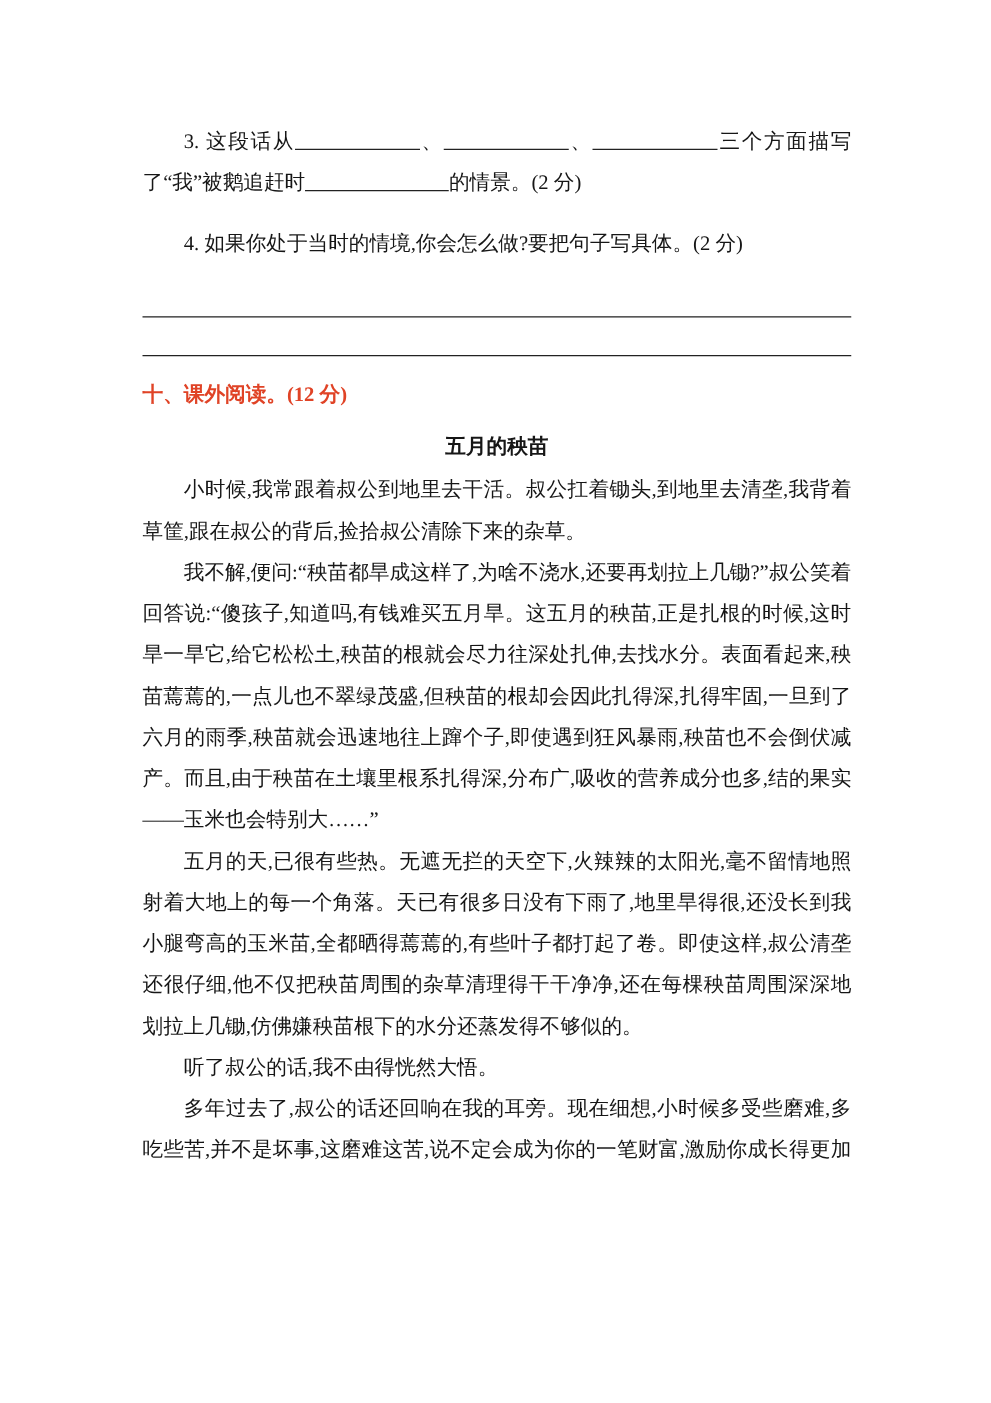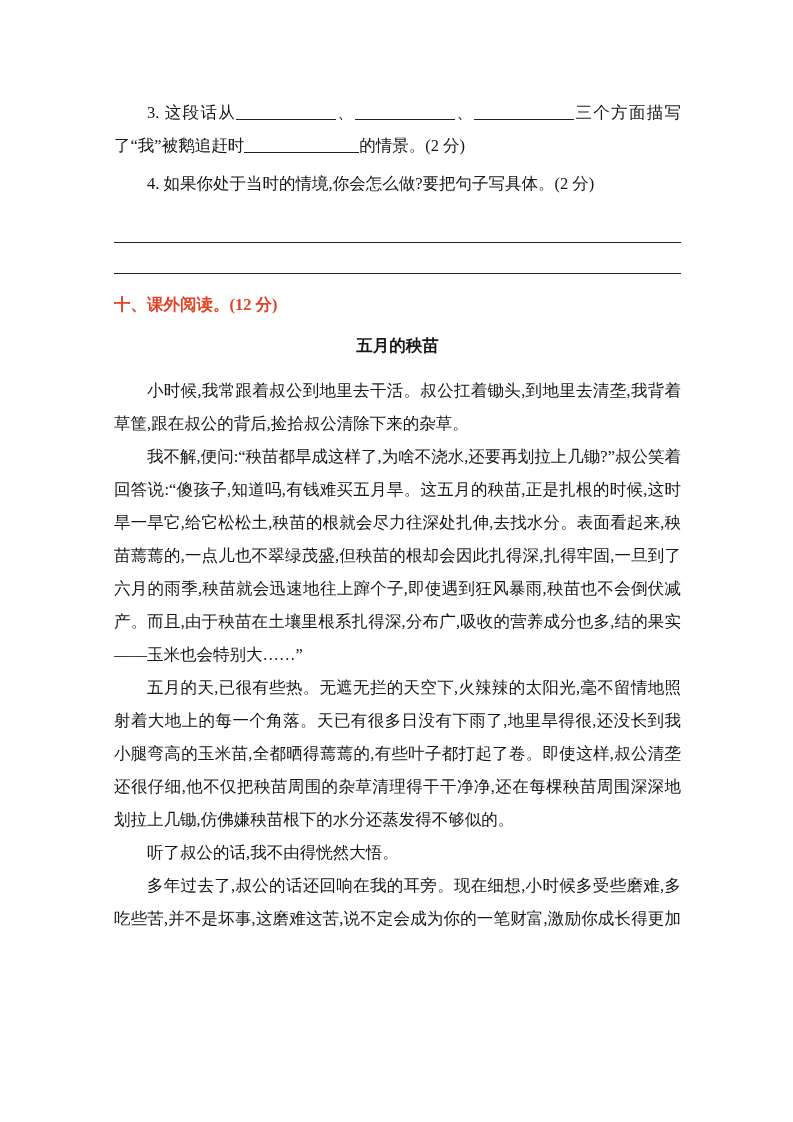--- a/index.html
+++ b/index.html
@@ -18,21 +18,21 @@
     font-size:16.5px;
     line-height:33px;
     color:var(--ink);
     overflow:hidden;
   }
   .question{
     margin:0;
     text-indent:2em;
     text-align:justify;
   }
-  .q4{margin-top:5px;}
+  .q4{margin-top:16px;}
   .blank{
     display:inline-block;
     border-bottom:1px solid #222;
     height:15px;
     vertical-align:-2px;
   }
   .answer-lines{margin-top:12px;}
   .answer-line{
     height:30px;
     border-bottom:1px solid #222;
@@ -42,21 +42,21 @@
     font-size:16.5px;
     font-weight:bold;
     color:var(--red);
   }
   .reading-title{
     margin:8px 0 0 0;
     font-size:16.5px;
     font-weight:bold;
     text-align:center;
   }
-  .passage{margin-top:12px;}
+  .passage{margin-top:2px;}
   .passage p{
     margin:0;
     text-indent:2em;
     text-align:justify;
   }
   .q-bottom{margin-top:18px;font-style:italic;}
 </style>
 </head>
 <body>
 

